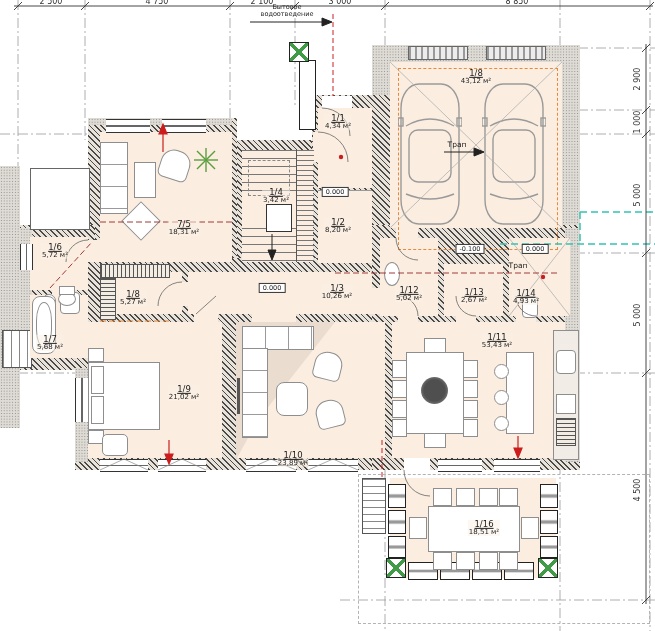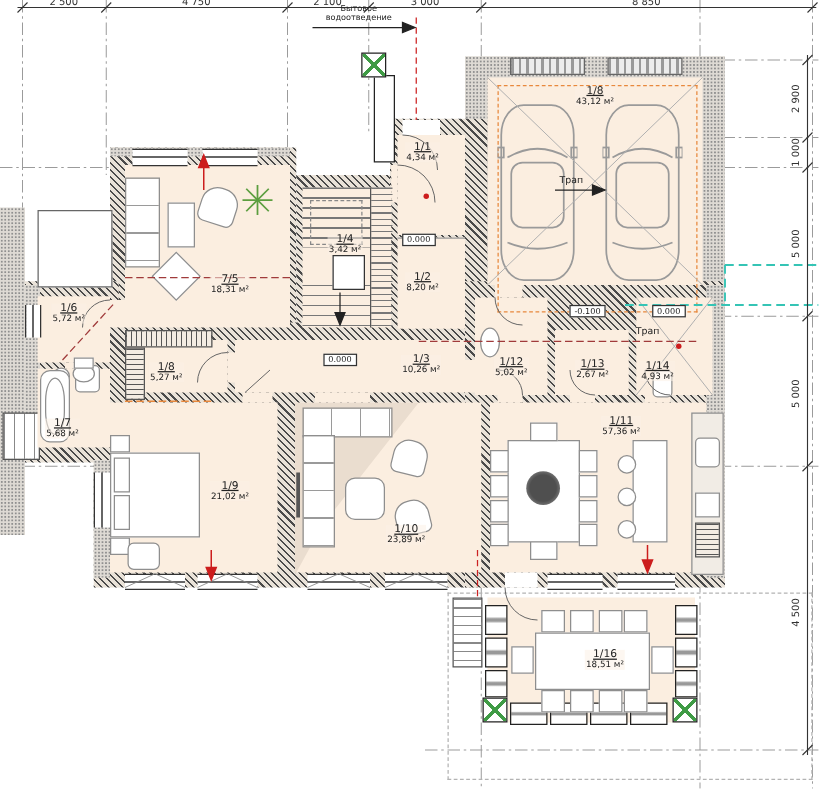--- a/index.html
+++ b/index.html
@@ -377,27 +377,27 @@
       <div class="rarea">5,68 м²</div>
     </div>
   <div class="rlbl" style="left:133px;top:298px;">
       <div class="rnum">1/8</div>
       <div class="rarea">5,27 м²</div>
     </div>
   <div class="rlbl" style="left:184px;top:393px;">
       <div class="rnum">1/9</div>
       <div class="rarea">21,02 м²</div>
     </div>
-  <div class="rlbl" style="left:293px;top:428px;margin-left:32px;">
+  <div class="rlbl" style="left:293px;top:459px;">
       <div class="rnum">1/10</div>
       <div class="rarea">23,89 м²</div>
     </div>
   <div class="rlbl" style="left:497px;top:341px;">
       <div class="rnum">1/11</div>
-      <div class="rarea">57,36 м²</div>
+      <div class="rarea">53,43 м²</div>
     </div>
   <div class="rlbl" style="left:409px;top:294px;">
       <div class="rnum">1/12</div>
       <div class="rarea">5,02 м²</div>
     </div>
   <div class="rlbl" style="left:474px;top:296px;">
       <div class="rnum">1/13</div>
       <div class="rarea">2,67 м²</div>
     </div>
   <div class="rlbl" style="left:526px;top:297px;">

